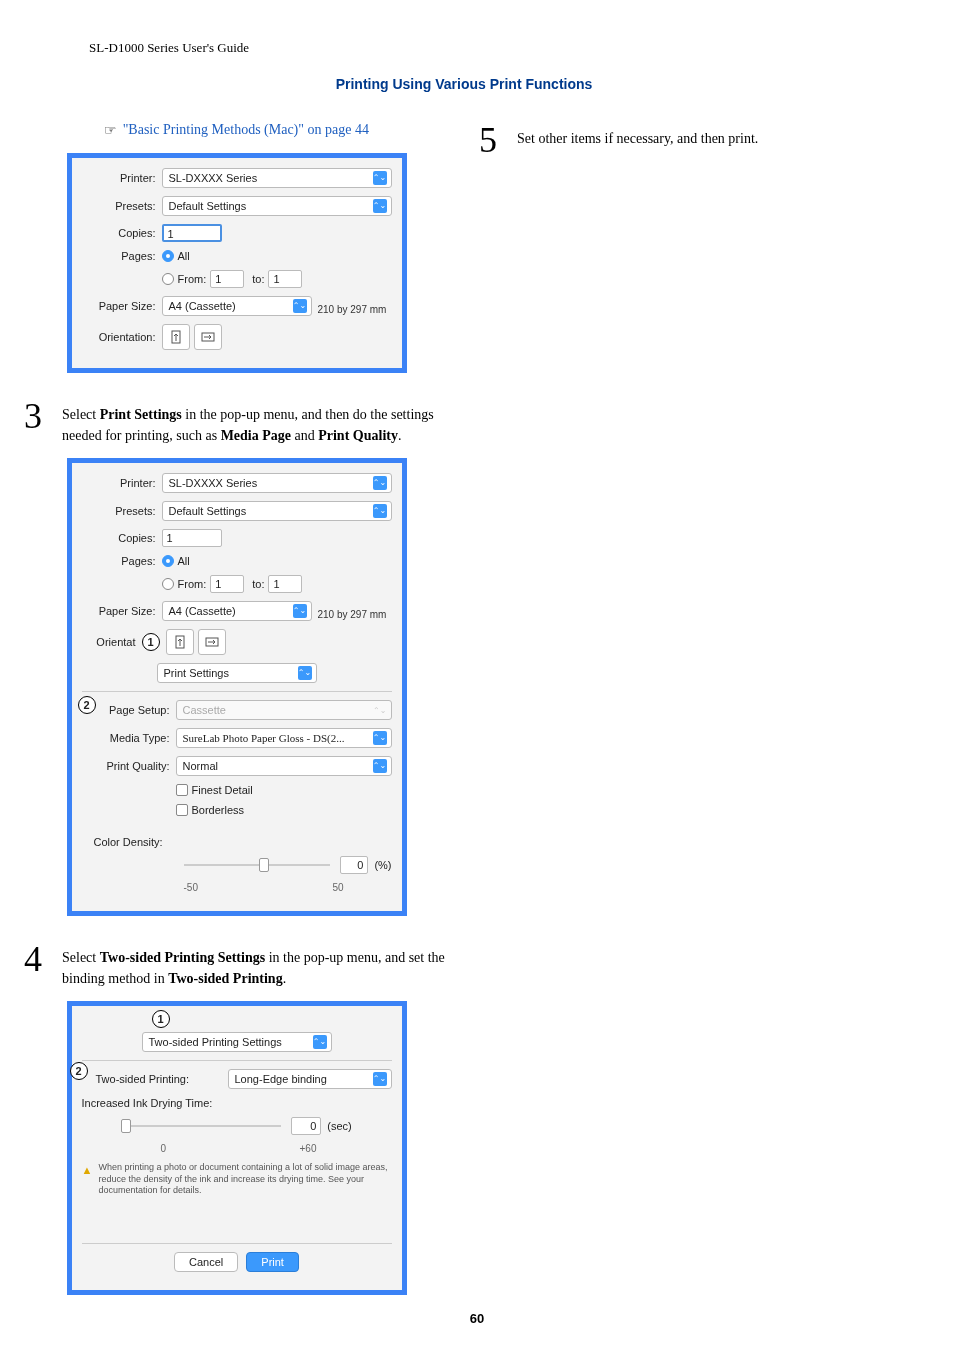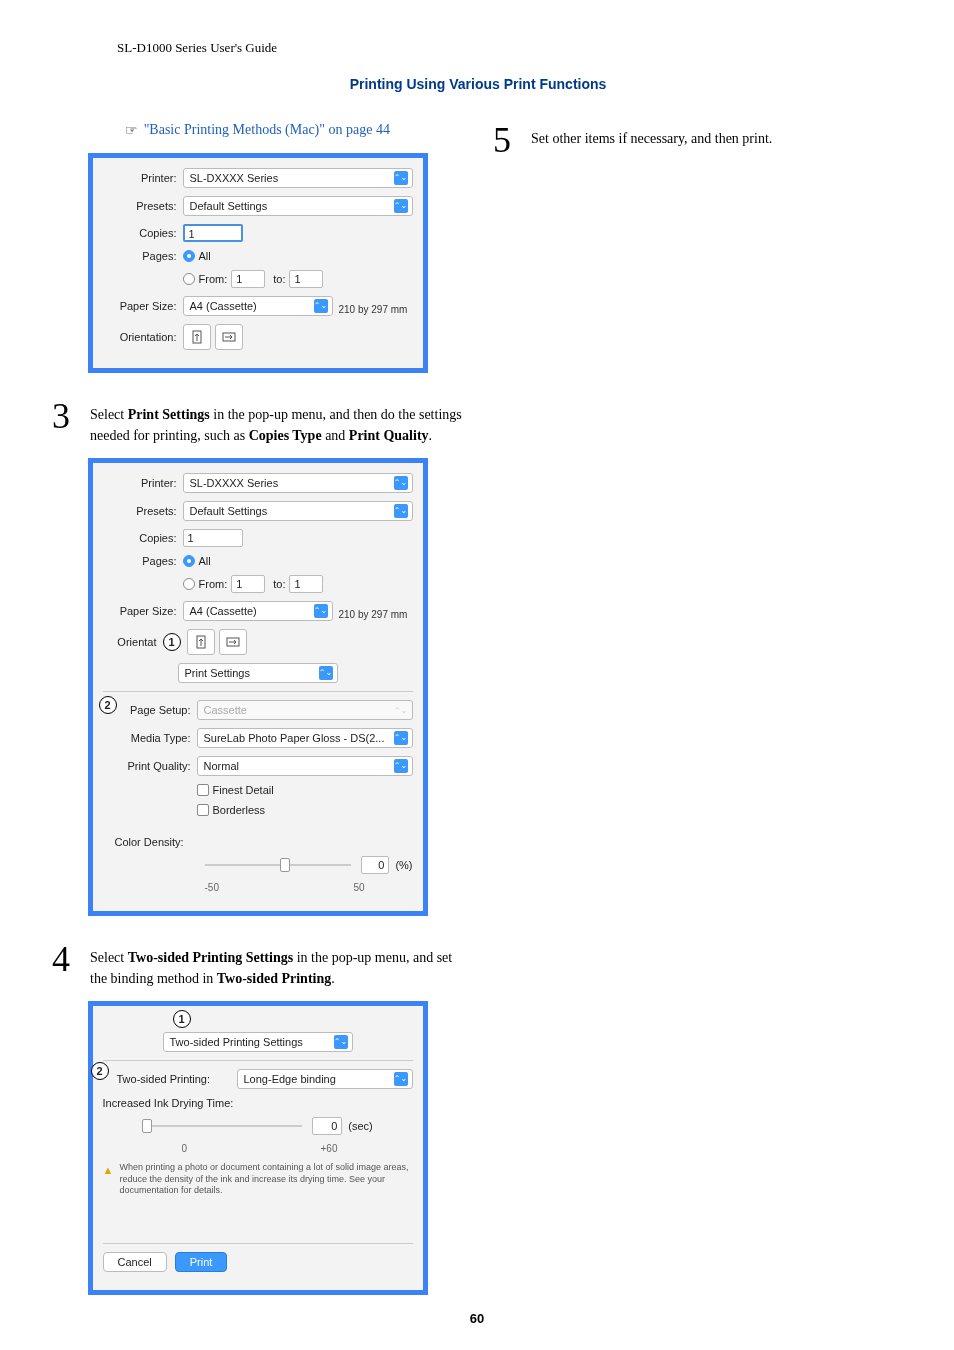--- a/index.html
+++ b/index.html
@@ -6,21 +6,21 @@
   body {
     width: 954px;
     height: 1350px;
     background: #fff;
     font-family: Arial, Helvetica, sans-serif;
     font-size: 13px;
     color: #000;
     position: relative;
   }
   .page {
-    padding: 40px 50px 30px 52px;
+    padding: 40px 50px 30px 24px;
   }
   .header-title {
     font-family: "Times New Roman", serif;
     font-size: 13px;
     margin-bottom: 20px;
     margin-left: 65px;
   }
   .section-title {
     text-align: center;
     font-size: 14px;
@@ -277,21 +277,21 @@
                 <rect x="1" y="3" width="12" height="8" fill="none" stroke="#555"></rect>
                 <path d="M3 7 L10 7 M8 5 L10 7 L8 9" fill="none" stroke="#555"></path>
               </svg>
           </span>
         </div>
       </div>
 
       <div class="step">
         <div class="step-num">3</div>
         <div class="step-text">
-          <span>Select </span><b>Print Settings</b><span> in the pop-up menu, and then do the settings needed for printing, such as </span><b>Copies Type</b><span> and </span><b>Print Quality</b><span>.</span>
+          <span>Select </span><b>Print Settings</b><span> in the pop-up menu, and then do the settings needed for printing, such as </span><b>Media Page</b><span> and </span><b>Print Quality</b><span>.</span>
         </div>
       </div>
 
       <div class="dlg figure" style="width:340px;">
         <div class="row">
           <span class="lbl">Printer:</span>
           <span class="sel" style="flex:1;">
             <span>SL-DXXXX Series</span>
             <span class="arrow">⌃⌄</span>
           </span>
@@ -355,21 +355,21 @@
           <span class="callout" style="left:-4px; top:-4px;">2</span>
           <div class="row">
             <span class="lbl" style="width:90px;">Page Setup:</span>
             <span class="sel disabled" style="flex:1;">
               <span>Cassette</span>
               <span style="color:#ccc;font-size:8px;">⌃⌄</span>
             </span>
           </div>
           <div class="row">
             <span class="lbl" style="width:90px;">Media Type:</span>
-            <span class="sel" style="flex:1;">
+            <span class="sel" style="flex:1;font-family:Liberation Serif, serif;">
               <span>SureLab Photo Paper Gloss - DS(2...</span>
               <span class="arrow">⌃⌄</span>
             </span>
           </div>
           <div class="row">
             <span class="lbl" style="width:90px;">Print Quality:</span>
             <span class="sel" style="flex:1;">
               <span>Normal</span>
               <span class="arrow">⌃⌄</span>
             </span>
@@ -412,21 +412,21 @@
       <div class="dlg figure" style="width:340px;padding-top:26px;">
         <span class="callout" style="left:80px; top:4px;">1</span>
         <div class="row" style="justify-content:center;">
           <span class="sel" style="width:190px;">
             <span>Two-sided Printing Settings</span>
             <span class="arrow">⌃⌄</span>
           </span>
         </div>
         <div class="sep"></div>
         <span class="callout" style="left:-2px; top:56px;">2</span>
-        <div class="row" style="padding-left:14px;">
+        <div class="row" style="padding-left:14px;gap:12px;">
           <span style="width:120px;">Two-sided Printing:</span>
           <span class="sel" style="flex:1;">
             <span>Long-Edge binding</span>
             <span class="arrow">⌃⌄</span>
           </span>
         </div>
         <div class="row" style="justify-content:flex-start;">
           <span>Increased Ink Drying Time:</span>
         </div>
         <div class="row" style="justify-content:center;">
@@ -439,21 +439,21 @@
         <div class="row" style="justify-content:center;font-size:10px;color:#666;">
           <span style="width:80px;padding-left:4px;">0</span>
           <span style="width:80px;text-align:right;">+60</span>
         </div>
         <div class="row" style="align-items:flex-start;">
           <span class="info-icon">▲</span>
           <span class="small-text">When printing a photo or document containing a lot of solid image areas, reduce the density of the ink and increase its drying time. See your documentation for details.</span>
         </div>
         <div style="height:30px;"></div>
         <div class="sep"></div>
-        <div class="row" style="justify-content:flex-start;gap:8px;">
+        <div class="row" style="justify-content:center;gap:8px;">
           <span class="btn">Cancel</span>
           <span class="btn primary">Print</span>
         </div>
       </div>
 
     </div>
 
     <div class="col">
 
       <div class="step">

